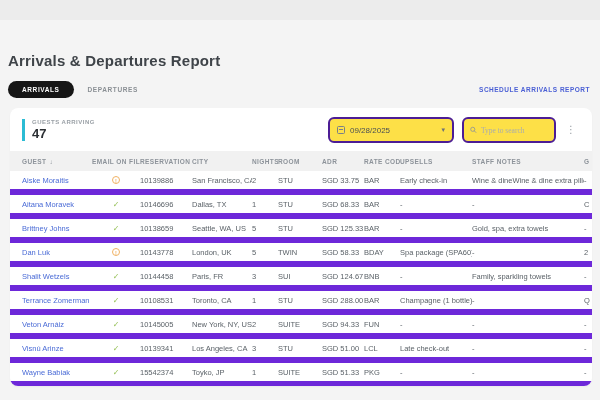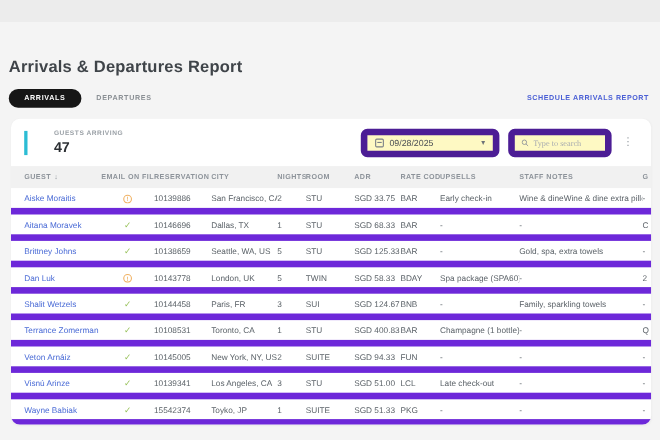--- a/index.html
+++ b/index.html
@@ -8,25 +8,25 @@
   .topbar { height:20px; background:#ececec; }
   .page { padding:0 8px;margin-top:32px; }
   h1.title { font-size:15px; font-weight:600; color:#3f4449; margin-top:18px; letter-spacing:.2px; }
   .tabs-row { display:flex; align-items:center; justify-content:space-between; margin-top:12px; }
   .tabs { display:flex; align-items:center; gap:14px; }
   .tab { border:none; background:transparent; font-family:inherit; font-size:6.5px; font-weight:700; letter-spacing:.6px; color:#8a8f94; cursor:pointer; }
   .tab.active { background:#161616; color:#ffffff; border-radius:10px; padding:5px 14px; }
   .sched { font-size:6.5px; font-weight:700; letter-spacing:.5px; color:#4a5fd5; cursor:pointer; margin-right:2px; text-decoration:none; }
   .card { background:#ffffff; border-radius:8px; margin-top:10px; margin-left:2px; width:582px; height:278px; overflow:hidden; box-shadow:0 1px 2px rgba(0,0,0,.04); }
   .card-head { display:flex; align-items:center; justify-content:space-between; padding:9px 14px 8px 12px; }
-  .summary { border-left:3px solid #2bbcd4; padding-left:24px; }
+  .summary { border-left:3px solid #2bbcd4; padding-left:7px; }
   .sum-label { font-size:6px; font-weight:700; letter-spacing:.5px; color:#9aa0a6; }
   .sum-count { font-size:13px; font-weight:800; color:#2b2f33; margin-top:1px; }
   .controls { display:flex; align-items:center; gap:8px; }
-  .databox { display:flex; align-items:center; border:6px solid #4c1d95; border-radius:6px; height:26px; background:#fef9c3; }
+  .databox { display:flex; align-items:center; border:2px solid #4c1d95; border-radius:6px; height:26px; background:#fde047; }
   .datebox { width:126px; padding:0 7px; justify-content:flex-start; gap:5px; cursor:pointer; }
   .cal { width:8px; height:8px; border:1px solid #7a8087; border-radius:1.5px; position:relative; display:inline-block; }
   .cal::before { content:""; position:absolute; left:1px; right:1px; top:1.5px; border-top:1px solid #7a8087; }
   .dateval { font-size:8px; color:#4a4f54; flex:1; }
   .caret { font-size:7px; color:#6d7277; }
   .searchbox { width:94px; padding:0 6px; gap:4px;font-family:Liberation Serif, serif; }
   .searchbox input { border:none; outline:none; width:100%; font-family:inherit; font-size:7.5px; color:#4a4f54; background:transparent; }
   .searchbox input::placeholder { color:#a7abb0; }
   .kebab { font-size:10px; color:#9aa0a6; cursor:pointer; padding:0 2px; line-height:1; }
   .table { width:100%; }
@@ -160,21 +160,21 @@
             <div class="td">Family, sparkling towels</div>
             <div class="td">-</div>
           </div>
           <div class="grid tr">
             <div class="td guest">Terrance Zomerman</div>
             <div class="td email"><span class="check">✓</span></div>
             <div class="td">10108531</div>
             <div class="td">Toronto, CA</div>
             <div class="td">1</div>
             <div class="td">STU</div>
-            <div class="td">SGD 400.83</div>
+            <div class="td">SGD 288.00</div>
             <div class="td">BAR</div>
             <div class="td">Champagne (1 bottle)</div>
             <div class="td">-</div>
             <div class="td">Q</div>
           </div>
           <div class="grid tr">
             <div class="td guest">Veton Arnáiz</div>
             <div class="td email"><span class="check">✓</span></div>
             <div class="td">10145005</div>
             <div class="td">New York, NY, US</div>

